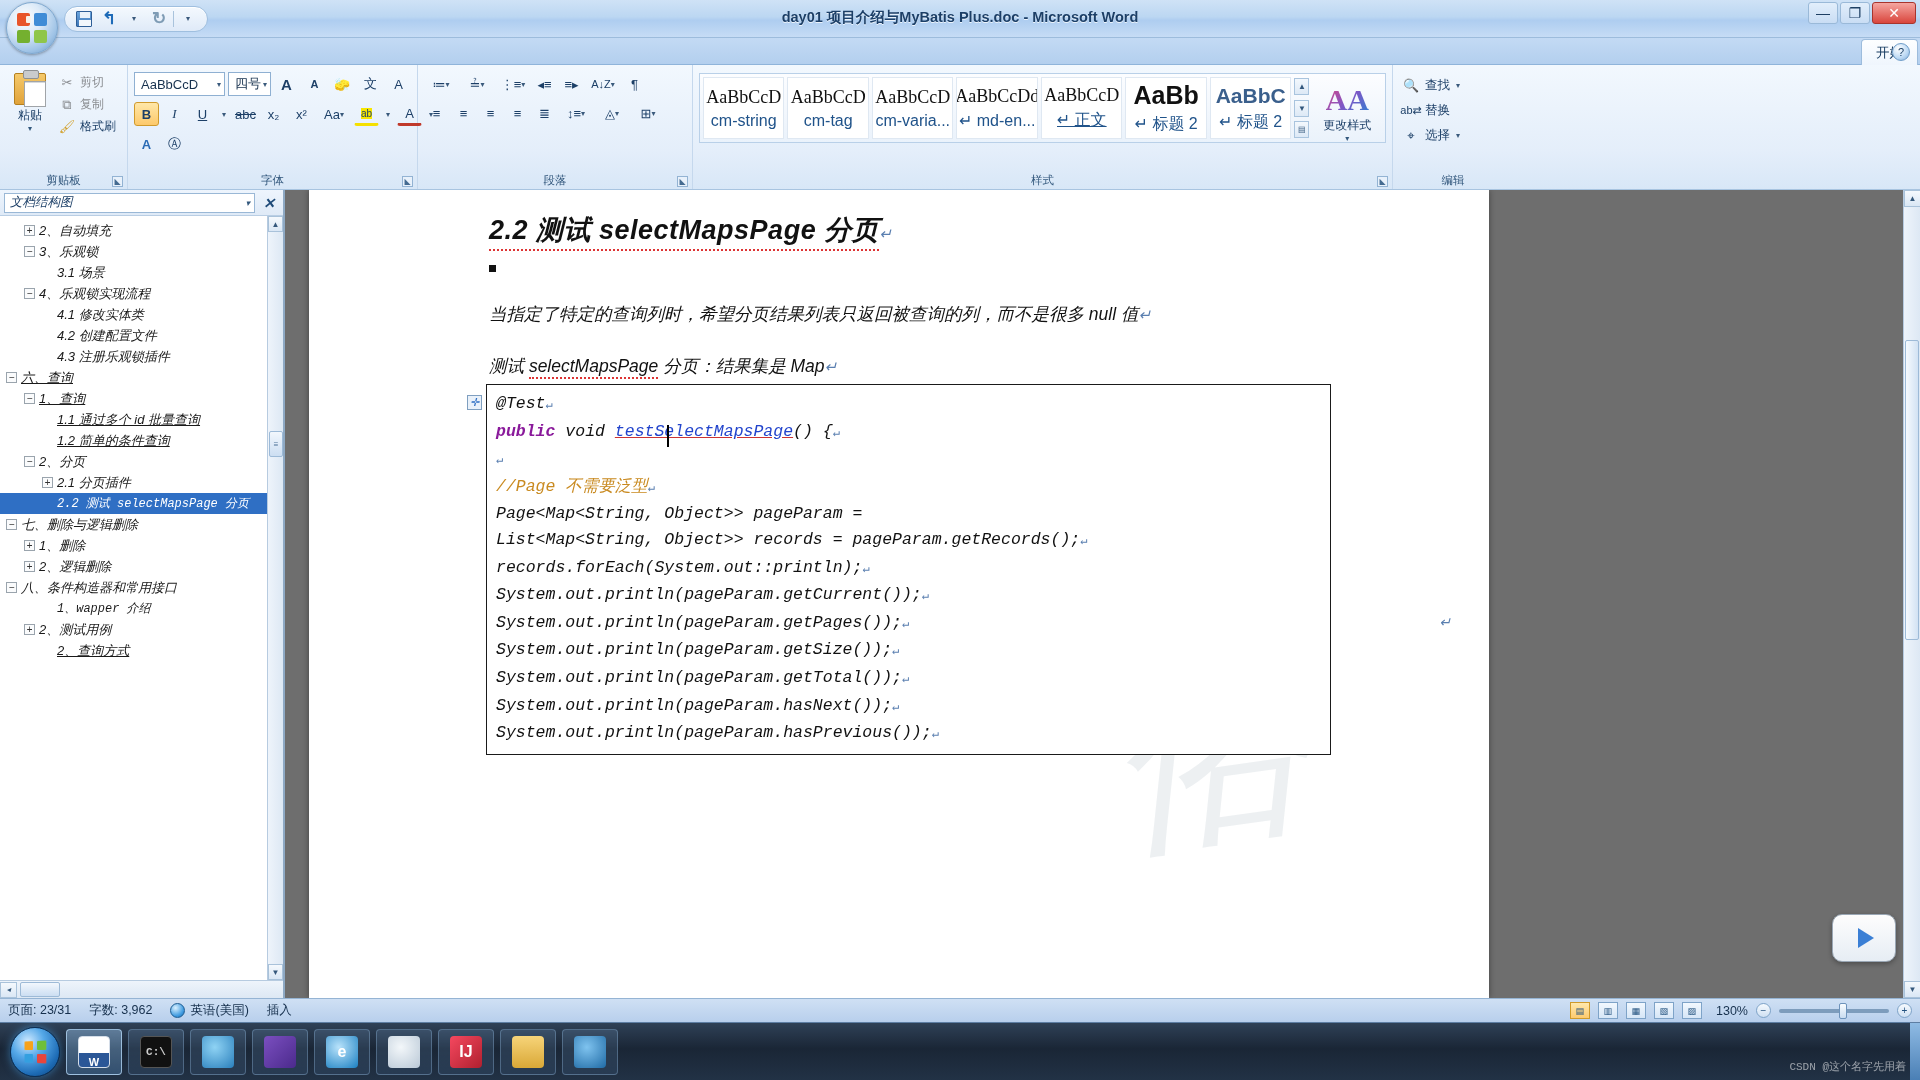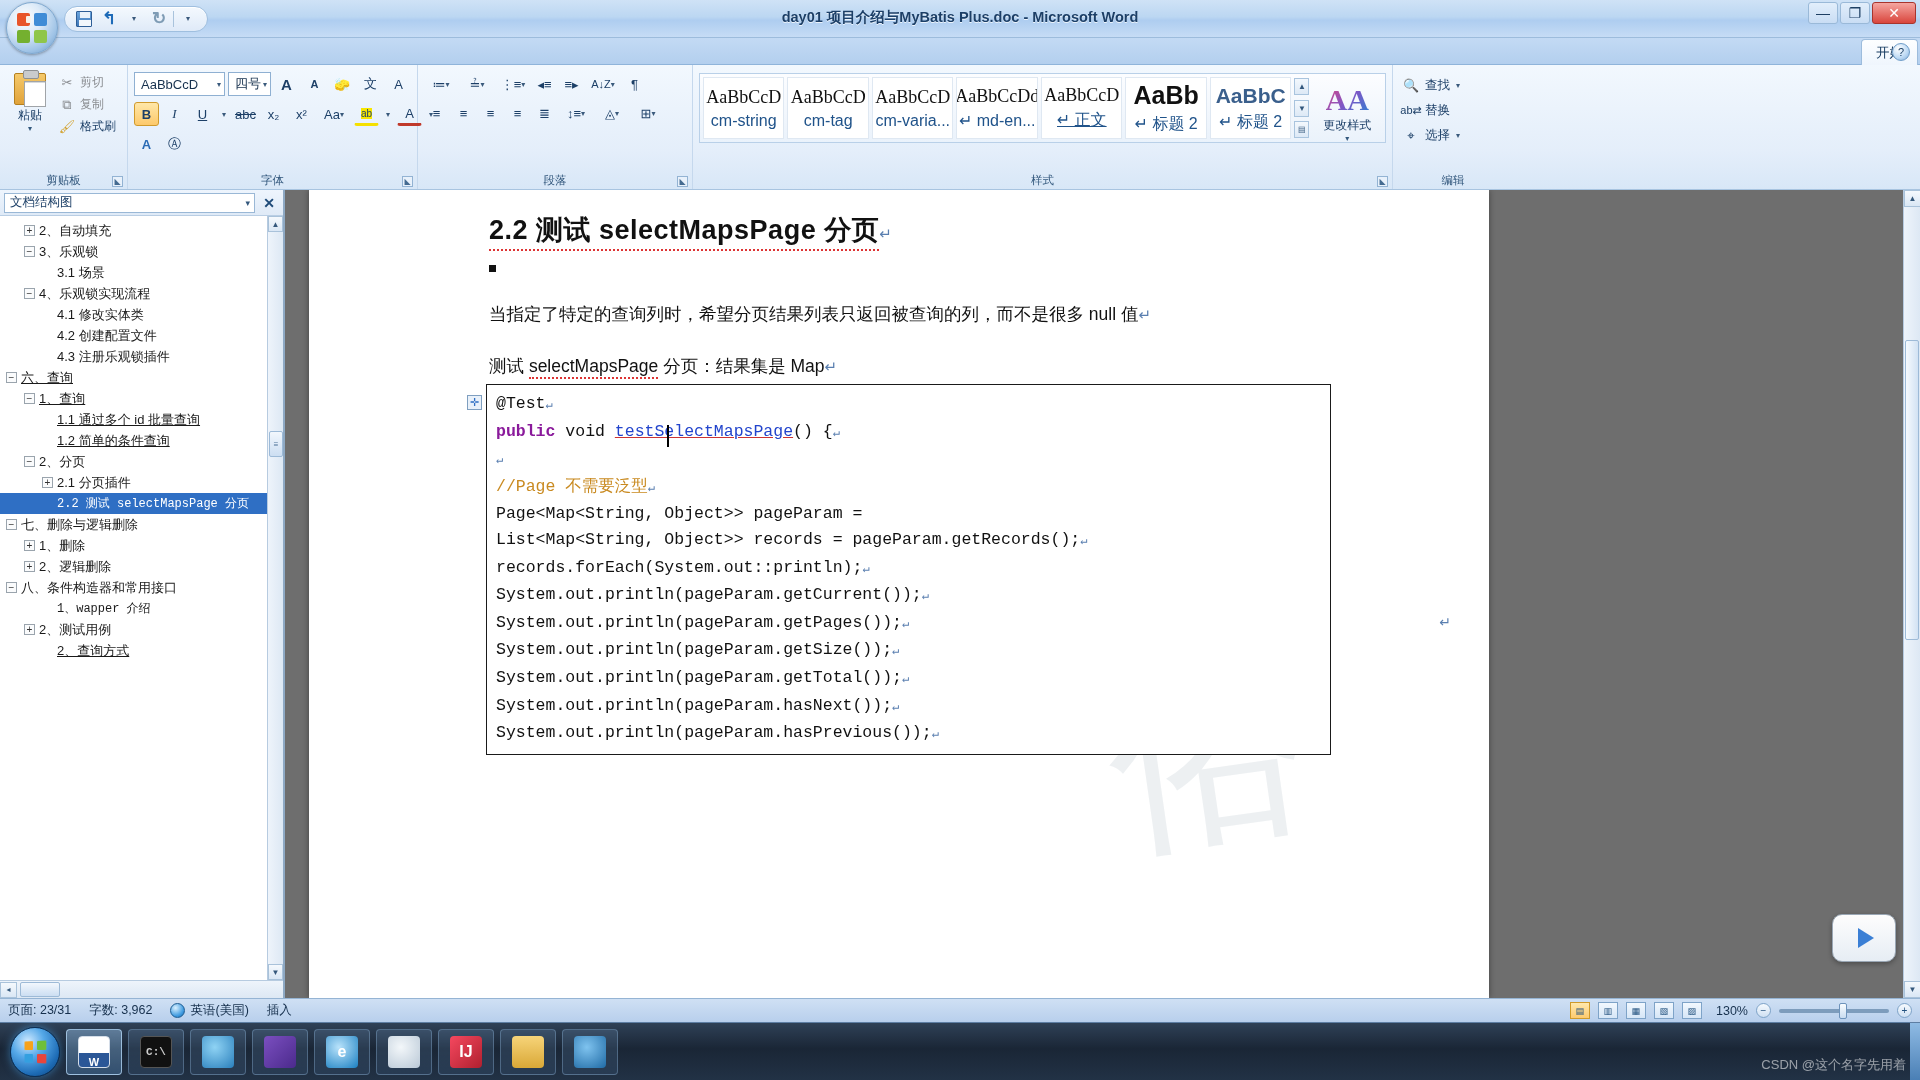--- a/index.html
+++ b/index.html
@@ -257,20 +257,21 @@
   .editbtn {
     display:flex;align-items:center;gap:6px; font-size:12.5px; color:#1c3f67;
     padding: 2px 4px; white-space:nowrap;
   }
 
   
   .workspace {
     flex: 1; display: flex; position: relative;
     background: #6a6a6a;
     overflow: hidden;
+    font-style: italic;
   }
 
   
   .docmap {
     width: 285px; background: #ffffff;
     border-right: 2px solid #8ea9c4;
     display: flex; flex-direction: column;
     position: relative;
   }
   .docmap-header {
@@ -502,21 +503,21 @@
   .ic-nav { background: radial-gradient(circle at 40% 35%, #8fd3f4, #2a7fbc); }
   .ic-vs  { background: linear-gradient(135deg,#7b4fc0,#4b2a8c); }
   .ic-ie  { background: radial-gradient(circle at 40% 35%, #b9e3fb, #1a7fc1); }
   .ic-paint { background: radial-gradient(circle at 40% 35%, #f3f7fa, #b9c8d6); }
   .ic-idea { background: linear-gradient(135deg,#f5485f,#b0202f); }
   .ic-folder { background: linear-gradient(180deg,#f7d479,#d9a837); }
   .ic-vbox { background: radial-gradient(circle at 40% 35%, #7fc3ef, #1f6aa5); }
 
   .tb-watermark {
     position:absolute; right: 14px; bottom: 6px;
-    font-size: 13px; color: rgba(255,255,255,.55);
+    font-size: 11px; color: rgba(255,255,255,.55); font-family: Liberation Mono, monospace;
   }
   .vline { position:absolute; right: 0; top:0; bottom:0; width: 10px;
            background: linear-gradient(180deg,#8fbbe4,#4a7fb5); }
 </style>
 </head>
 <body>
 
 <div class="app">
 
   <div class="titlebar">

